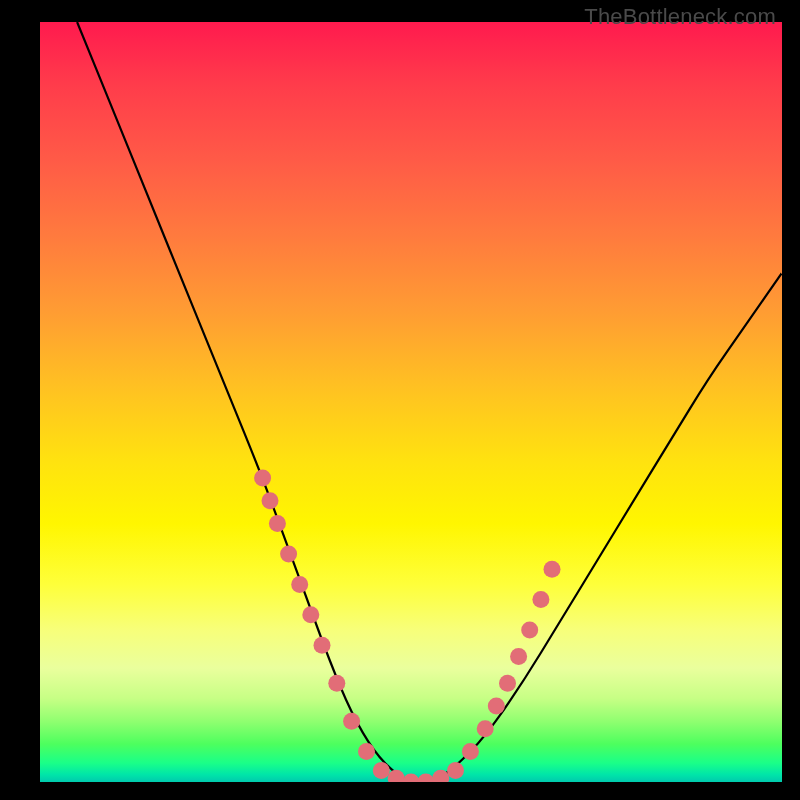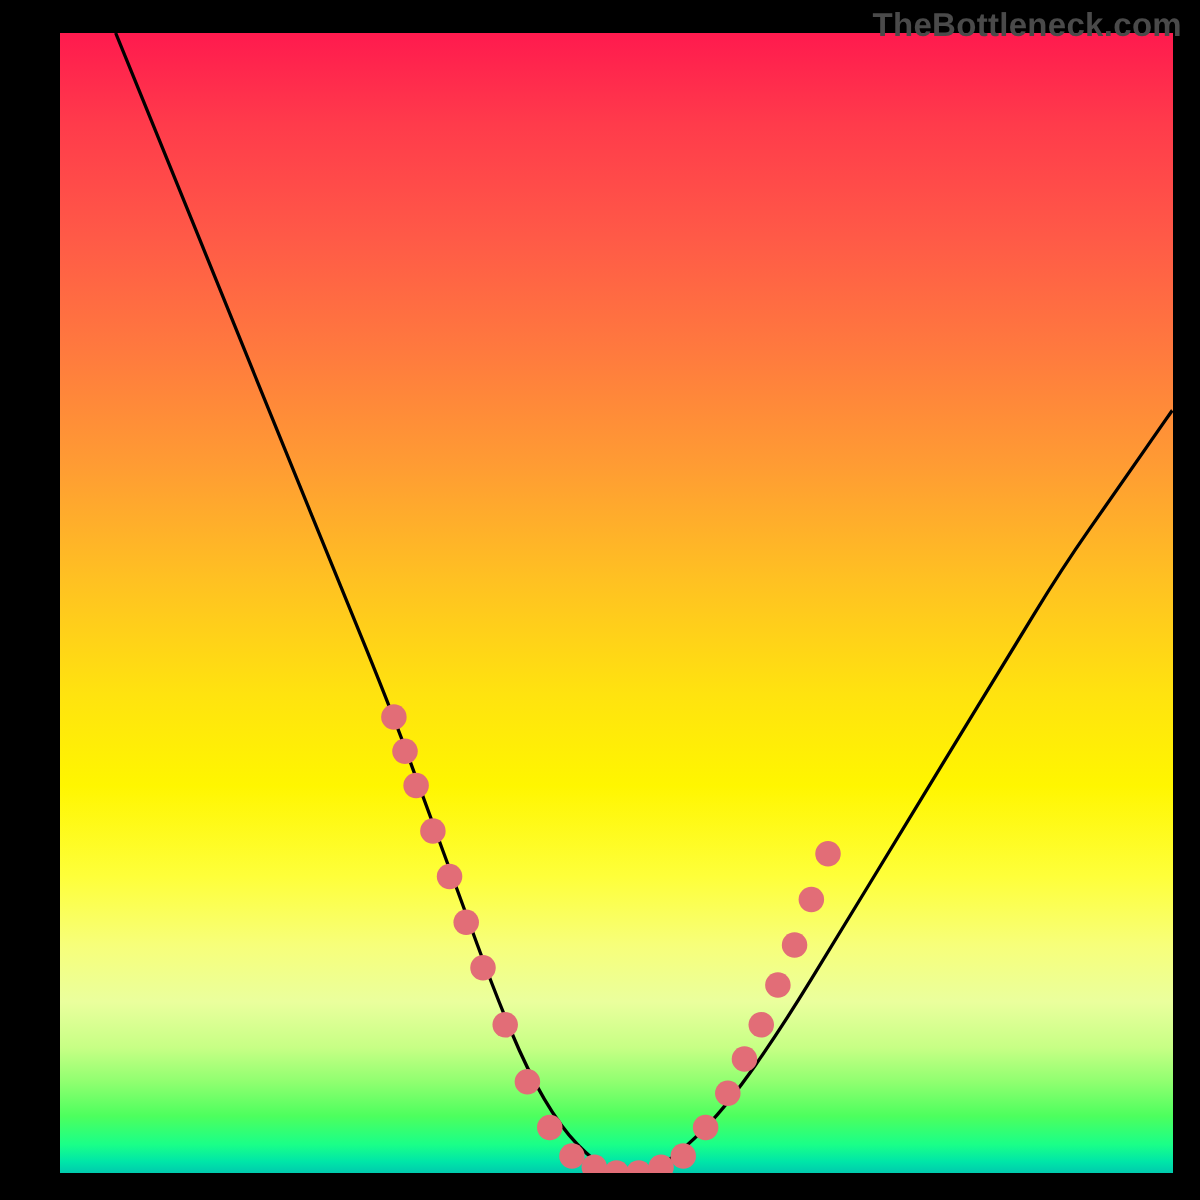--- a/index.html
+++ b/index.html
@@ -41,25 +41,25 @@
       #90ff70 92%,
       #4dff5e 95%,
       #1aff88 97.5%,
       #00e6a8 99%,
       #00caae 100%
     );
   }
   .watermark {
     position: absolute;
     top: 4px;
-    right: 12px;
+    right: 24px;
     color: #4a4a4a;
     font-size: 22px;
     letter-spacing: 0.2px;
-    font-weight: 700;
+    font-weight: 400;
     user-select: none;
     margin-left: 20px;
   }
   svg.overlay {
     position: absolute;
     left: 0;
     top: 0;
     width: 742px;
     height: 760px;
   }

